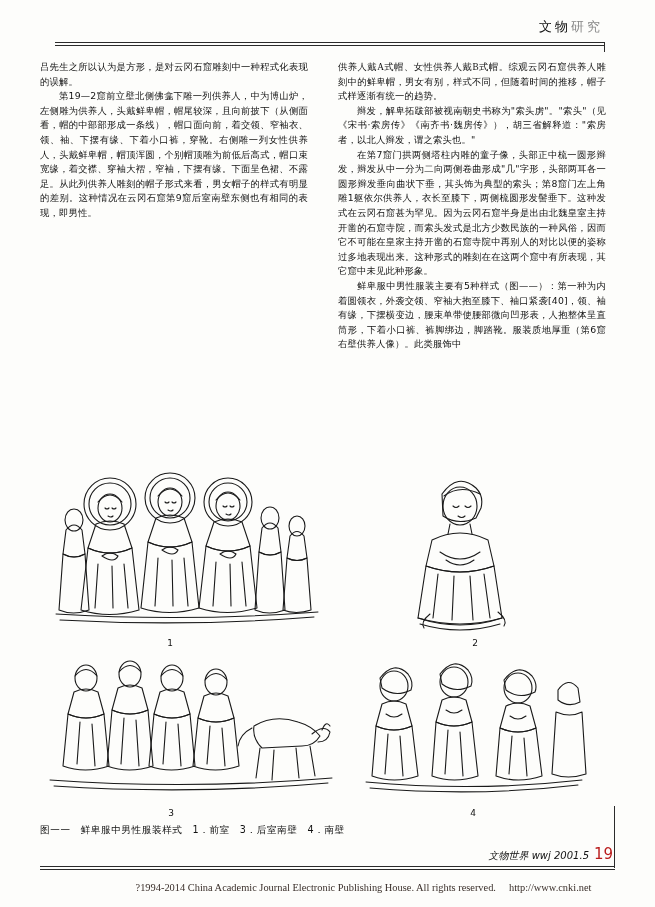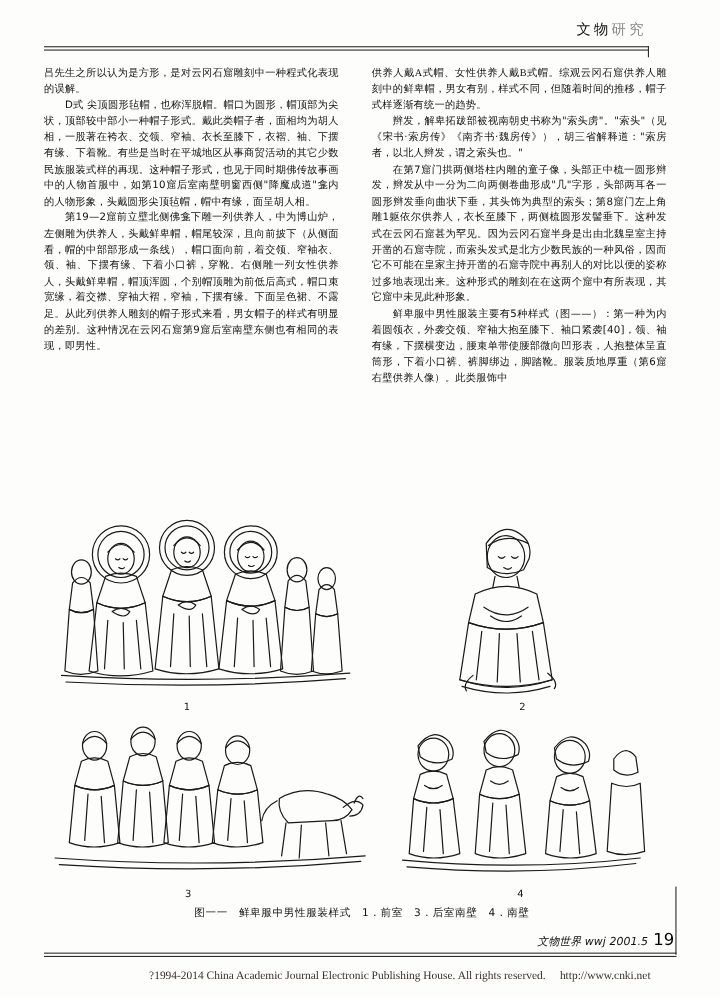--- a/index.html
+++ b/index.html
@@ -19,21 +19,21 @@
     position: relative;
     width: 655px;
     height: 907px;
     background: #fdfdfb;
   }
 
   
   .header {
     position: absolute;
     top: 18px;
-    left: 0;
+    left: 15px;
     width: 630px;
     height: 34px;
   }
   .header-title {
     position: absolute;
     right: 42px;
     top: 0px;
     font-size: 13px;
     letter-spacing: 3px;
     color: #111;
@@ -100,21 +100,20 @@
     font-size: 9px;
     color: #111;
     text-align: center;
     width: 30px;
   }
   .fig-title {
     position: absolute;
     left: 0;
     top: 372px;
     width: 578px;
-    text-align: center;
     font-size: 9.6px;
     letter-spacing: 0.6px;
     color: #111;
   }
   .fig-title .sp { display: inline-block; width: 10px; }
 
   
   .footer-rule {
     position: absolute;
     left: 40px;
@@ -127,21 +126,21 @@
     left: 40px;
     right: 40px;
     top: 869px;
     border-top: 1px solid #2b2b2b;
   }
   .footer-pageno {
     position: absolute;
     right: 42px;
     top: 845px;
     font-size: 15px;
-    color: #000000;
+    color: #b91c1c;
     text-align: center;
   }
   .footer-journal {
     position: absolute;
     right: 66px;
     top: 849px;
     font-size: 10px;
     color: #111;
     font-style: italic;
   }
@@ -174,21 +173,20 @@
 
   <div class="header">
     <div class="header-title"><span>文物</span><span class="hl">研究</span></div>
     <div class="header-rule"></div>
     <div class="header-rule2"></div>
     <div class="header-tick"></div>
   </div>
 
   <div class="col left">
     <p class="noindent">吕先生之所以认为是方形，是对云冈石窟雕刻中一种程式化表现的误解。</p>
-    <p>D式 尖顶圆形毡帽，也称浑脱帽。帽口为圆形，帽顶部为尖状，顶部较中部小一种帽子形式。戴此类帽子者，面相均为胡人相，一股著在袴衣、交领、窄袖、衣长至膝下，衣褶、袖、下摆有缘、下着靴。有些是当时在平城地区从事商贸活动的其它少数民族服装式样的再现。这种帽子形式，也见于同时期佛传故事画中的人物首服中，如第10窟后室南壁明窗西侧"降魔成道"龛内的人物形象，头戴圆形尖顶毡帽，帽中有缘，面呈胡人相。</p>
     <p>第19—2窟前立壁北侧佛龛下雕一列供养人，中为博山炉，左侧雕为供养人，头戴鲜卑帽，帽尾较深，且向前披下（从侧面看，帽的中部部形成一条线），帽口面向前，着交领、窄袖衣、领、袖、下摆有缘、下着小口裤，穿靴。右侧雕一列女性供养人，头戴鲜卑帽，帽顶浑圆，个别帽顶雕为前低后高式，帽口束宽缘，着交襟、穿袖大褶，窄袖，下摆有缘。下面呈色裙、不露足。从此列供养人雕刻的帽子形式来看，男女帽子的样式有明显的差别。这种情况在云冈石窟第9窟后室南壁东侧也有相同的表现，即男性。</p>
   </div>
 
   <div class="col right">
     <p class="noindent">供养人戴A式帽、女性供养人戴B式帽。综观云冈石窟供养人雕刻中的鲜卑帽，男女有别，样式不同，但随着时间的推移，帽子式样逐渐有统一的趋势。</p>
     <p>辫发，解卑拓跋部被视南朝史书称为"索头虏"。"索头"（见《宋书·索房传》《南齐书·魏房传》），胡三省解释道："索房者，以北人辫发，谓之索头也。"</p>
     <p>在第7窟门拱两侧塔柱内雕的童子像，头部正中梳一圆形辫发，辫发从中一分为二向两侧卷曲形成"几"字形，头部两耳各一圆形辫发垂向曲状下垂，其头饰为典型的索头；第8窟门左上角雕1躯依尔供养人，衣长至膝下，两侧梳圆形发髻垂下。这种发式在云冈石窟甚为罕见。因为云冈石窟半身是出由北魏皇室主持开凿的石窟寺院，而索头发式是北方少数民族的一种风俗，因而它不可能在皇家主持开凿的石窟寺院中再别人的对比以便的姿称过多地表现出来。这种形式的雕刻在在这两个窟中有所表现，其它窟中未见此种形象。</p>
     <p>鲜卑服中男性服装主要有5种样式（图——）：第一种为内着圆领衣，外袭交领、窄袖大抱至膝下、袖口紧袭[40]，领、袖有缘，下摆横变边，腰束单带使腰部微向凹形表，人抱整体呈直筒形，下着小口裤、裤脚绑边，脚踏靴。服装质地厚重（第6窟右壁供养人像）。此类服饰中</p>
   </div>
 

